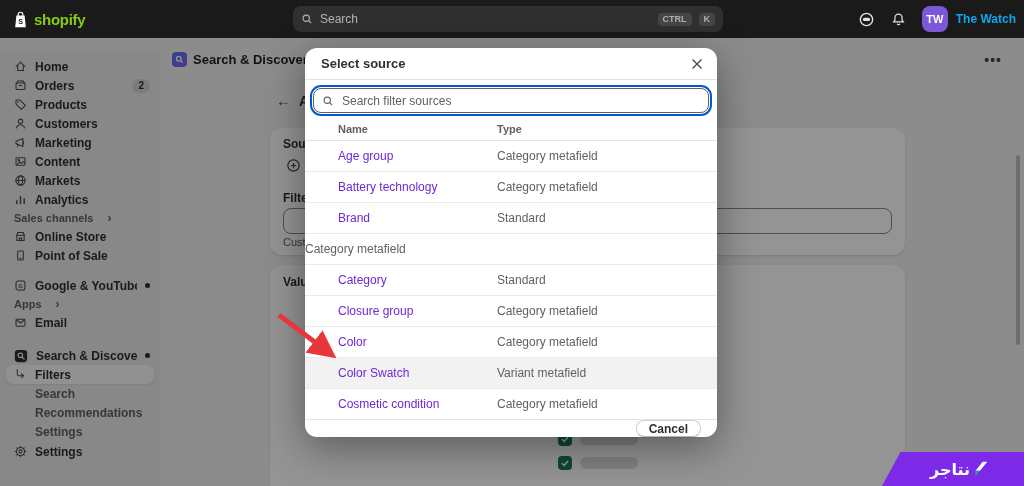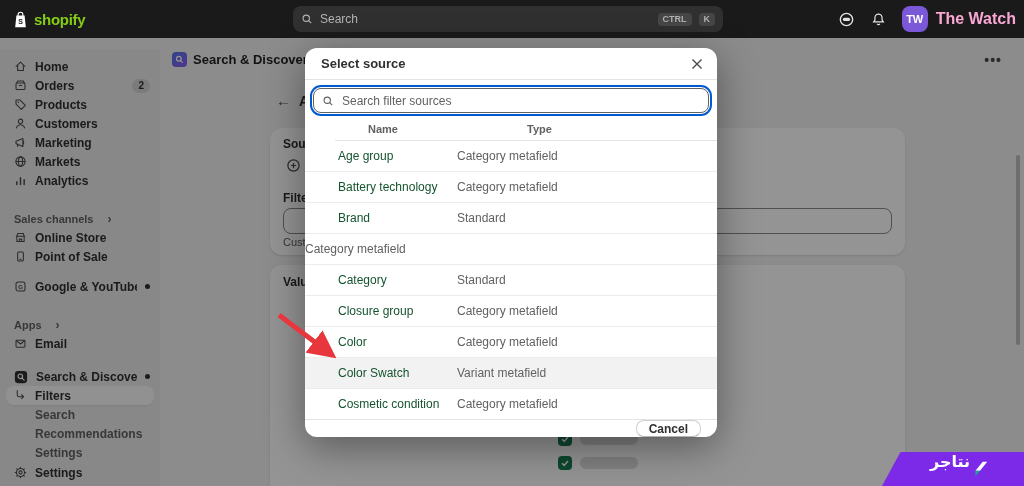--- a/index.html
+++ b/index.html
@@ -13,31 +13,31 @@
   .brand{position:absolute;left:12px;top:0;height:38px;display:flex;align-items:center;gap:5px;}
   .brand .word{color:#84cc16;font-size:15px;font-weight:bold;letter-spacing:-.3px;}
   .tb-search{position:absolute;left:293px;top:6px;width:430px;height:26px;background:#303030;border-radius:8px;
              display:flex;align-items:center;padding:0 8px;box-sizing:border-box;gap:7px;}
   .tb-search .ph{color:#b5b5b5;font-size:12px;flex:1;}
   .kbd{background:#464646;color:#b0b0b0;font-size:9px;font-weight:bold;border-radius:4px;padding:2px 5px;line-height:1;}
   .tb-right{position:absolute;right:8px;top:0;height:38px;display:flex;align-items:center;gap:16px;}
   .avatar-group{display:flex;align-items:center;gap:8px;}
   .avatar{width:26px;height:26px;border-radius:8px;background:var(--avatar-bg,#7b58d8);color:#fff;font-size:11px;
           font-weight:bold;display:flex;align-items:center;justify-content:center;}
-  .store-name{color:#f9a8d4;font-size:16px;font-weight:600;}
+  .store-name{color:#0ea5e9;font-size:12px;font-weight:600;}
 
   
   .sidebar{position:absolute;top:49px;left:0;width:160px;bottom:0;background:#ebebeb;padding-top:8px;box-sizing:border-box;z-index:1;}
   .nav-item{height:19px;display:flex;align-items:center;gap:8px;padding:0 10px 0 14px;font-size:12px;font-weight:600;color:#303030;cursor:default;}
   .nav-item .lbl{flex:1;white-space:nowrap;overflow:hidden;}
   .nav-item.active{background:#fafafa;border-radius:8px;margin:0 6px;padding:0 6px 0 8px;box-shadow:0 1px 2px rgba(0,0,0,.08);}
   .nav-item.sub{color:#616161;font-weight:600;padding-left:35px;}
   .badge{background:#d5d5d5;color:#303030;font-size:10px;font-weight:600;border-radius:7px;padding:1px 6px;line-height:1.2;}
   .dot{width:5px;height:5px;border-radius:50%;background:#303030;}
-  .sec-head{height:18px;display:flex;align-items:center;gap:14px;padding:0 14px;font-size:11px;font-weight:600;color:#616161;margin-top:20px;}
+  .sec-head{height:18px;display:flex;align-items:center;gap:14px;padding:0 14px;font-size:11px;font-weight:600;color:#616161;margin-top:0;}
   .sec-head .chev{font-size:12px;line-height:1;color:#616161;}
   .gap-top{margin-top:11px;}
   .gap-top-lg{margin-top:14px;}
 
   
   .content{position:absolute;top:38px;left:160px;right:0;bottom:0;background:#f1f1f1;z-index:0;}
   .page-head{position:absolute;left:12px;top:14px;display:flex;align-items:center;gap:6px;}
   .app-badge{width:15px;height:15px;border-radius:4px;background:linear-gradient(135deg,#4f78e8,#8b5cf6);
              display:flex;align-items:center;justify-content:center;}
   .page-head .ttl{font-size:13px;font-weight:bold;color:#1f1f1f;}
@@ -61,37 +61,37 @@
 
   
   .modal{position:absolute;left:305px;top:48px;width:412px;height:389px;background:#fff;border-radius:12px;z-index:50;
          box-shadow:0 10px 40px rgba(0,0,0,.4);display:flex;flex-direction:column;box-sizing:border-box;}
   .m-head{height:33px;display:flex;align-items:center;justify-content:space-between;padding:0 14px 0 16px;border-bottom:1px solid #e3e3e3;}
   .m-title{font-size:13px;font-weight:bold;color:#303030;}
   .m-search{margin:8px 8px 4px 8px;height:24px;border:1px solid #616161;outline:2px solid var(--focus-ring,#005bd3);outline-offset:1px;
             border-radius:8px;display:flex;align-items:center;gap:6px;padding:0 8px;}
   .m-search input{border:0;outline:0;flex:1;font-size:12px;color:#303030;font-family:inherit;background:transparent;}
   .m-search input::placeholder{color:#616161;}
-  .m-cols{height:24px;display:flex;align-items:center;border-bottom:1px solid #e3e3e3;font-size:11px;color:#616161;font-weight:600;margin-left:30px;}
+  .m-cols{height:24px;display:flex;align-items:center;border-bottom:1px solid #e3e3e3;font-size:11px;color:#616161;font-weight:600;}
   .m-cols .c1{padding-left:33px;width:192px;box-sizing:border-box;}
   .srow{height:30px;display:flex;align-items:center;font-size:12px;border-bottom:1px solid #ebebeb;}
   .srow:last-child{border-bottom:none;}
   .srow.hl{background:var(--highlight-row,#f2f2f2);}
-  .rname{padding-left:33px;width:152px;box-sizing:border-box;color:#14532d;}
+  .rname{padding-left:33px;width:192px;box-sizing:border-box;color:#6d28d9;}
   .rtype{color:#616161;}
   .m-foot{flex:1;display:flex;align-items:center;justify-content:flex-end;padding:0 16px;border-top:1px solid #e3e3e3;}
   .btn-cancel{background:#fff;border:1px solid #d0d0d0;border-bottom-color:#b5b5b5;border-radius:8px;height:17px;padding:0 12px;
               font-size:12px;font-weight:600;color:#303030;font-family:inherit;box-shadow:0 1px 0 rgba(0,0,0,.05);}
 
   
   .anno-arrow{position:absolute;left:272px;top:308px;z-index:60;}
 
   
   .watermark{position:absolute;right:0;bottom:0;width:142px;height:34px;background:var(--watermark-purple,#7c2ae8);z-index:70;
-             clip-path:polygon(13% 0,100% 0,100% 100%,0 100%);display:flex;justify-content:center;gap:0;
+             clip-path:polygon(13% 0,100% 0,100% 100%,0 100%);display:flex;align-items:center;justify-content:center;gap:0;
              padding-left:14px;box-sizing:border-box;}
   .watermark .wm-text{color:#fff;font-size:16px;font-weight:bold;font-family:"DejaVu Sans",sans-serif;}
 </style>
 </head>
 <body>
 
 <div class="content">
   <div class="page-head">
     <span class="app-badge ic">
       <svg width="11" height="11" viewBox="0 0 16 16" fill="none" stroke="#fff" stroke-width="1.8">
@@ -183,20 +183,30 @@
         <span class="lbl">Customers</span>
       </div>
       <div class="nav-item">
         <span class="ic">
           <svg width="13" height="13" viewBox="0 0 16 16" fill="none" stroke="#4a4a4a" stroke-width="1.3" stroke-linecap="round" stroke-linejoin="round">
             <path d="M2.5 6.5L11 3v10L2.5 9.5z"></path>
             <path d="M11 6a2.6 2.6 0 0 1 0 4M4.5 10v3"></path>
           </svg>
         </span>
         <span class="lbl">Marketing</span>
+      </div>
+      <div class="nav-item">
+        <span class="ic">
+          <svg width="13" height="13" viewBox="0 0 16 16" fill="none" stroke="#4a4a4a" stroke-width="1.3" stroke-linecap="round" stroke-linejoin="round">
+            <rect x="2.5" y="3.5" width="11" height="9" rx="1"></rect>
+            <circle cx="6" cy="6.5" r="1"></circle>
+            <path d="M3.5 12l3.5-3.5 2 2 2.5-2.5 1.8 1.8"></path>
+          </svg>
+        </span>
+        <span class="lbl">Content</span>
       </div>
       <div class="nav-item">
         <span class="ic">
           <svg width="13" height="13" viewBox="0 0 16 16" fill="none" stroke="#4a4a4a" stroke-width="1.3" stroke-linecap="round" stroke-linejoin="round">
             <circle cx="8" cy="8" r="5.7"></circle>
             <ellipse cx="8" cy="8" rx="2.6" ry="5.7"></ellipse>
             <path d="M2.4 8h11.2"></path>
           </svg>
         </span>
         <span class="lbl">Markets</span>

